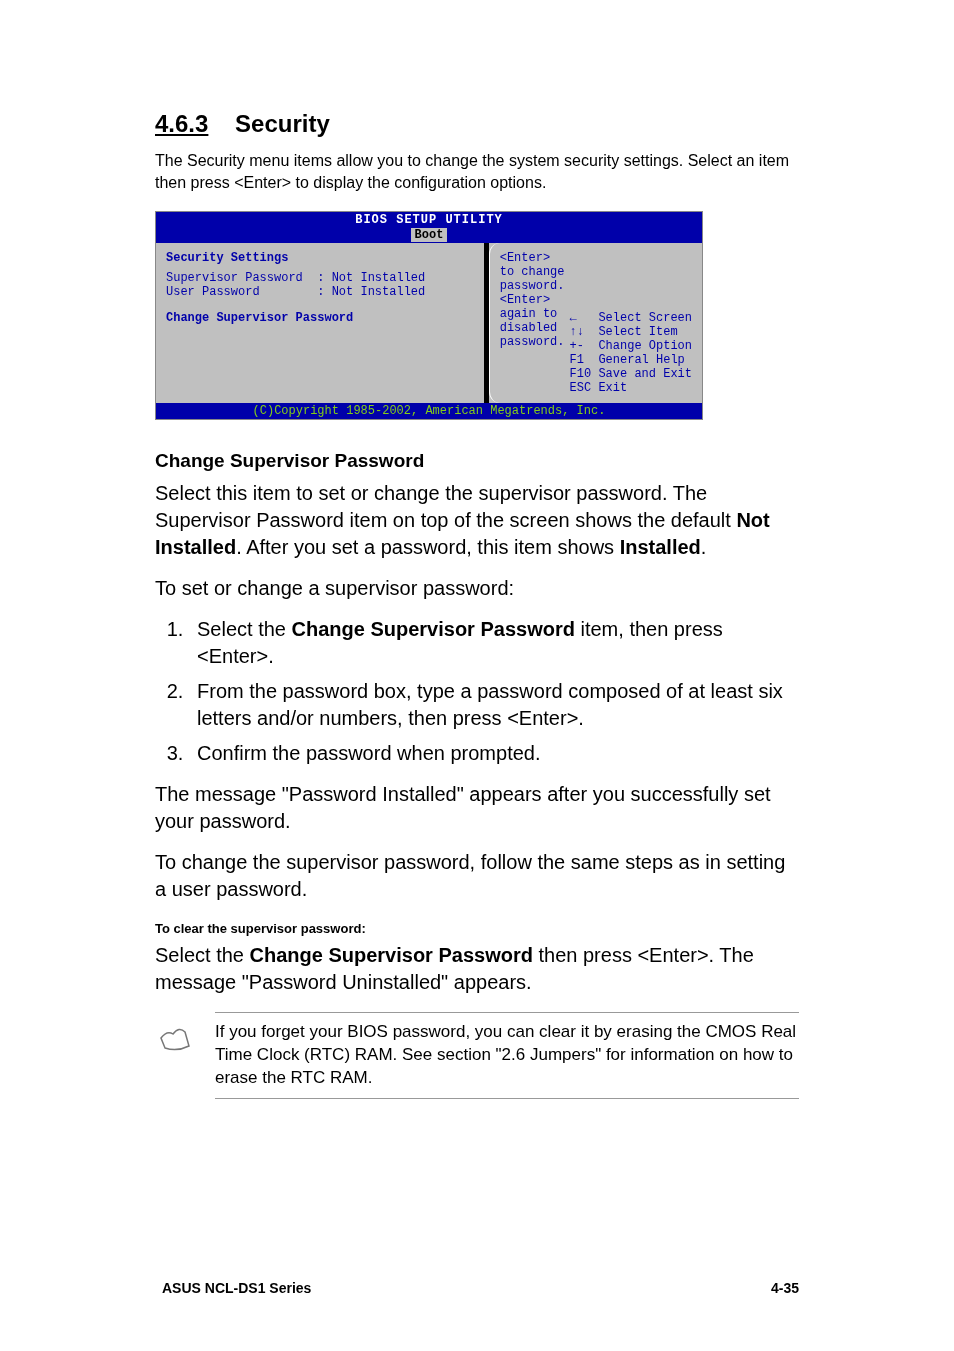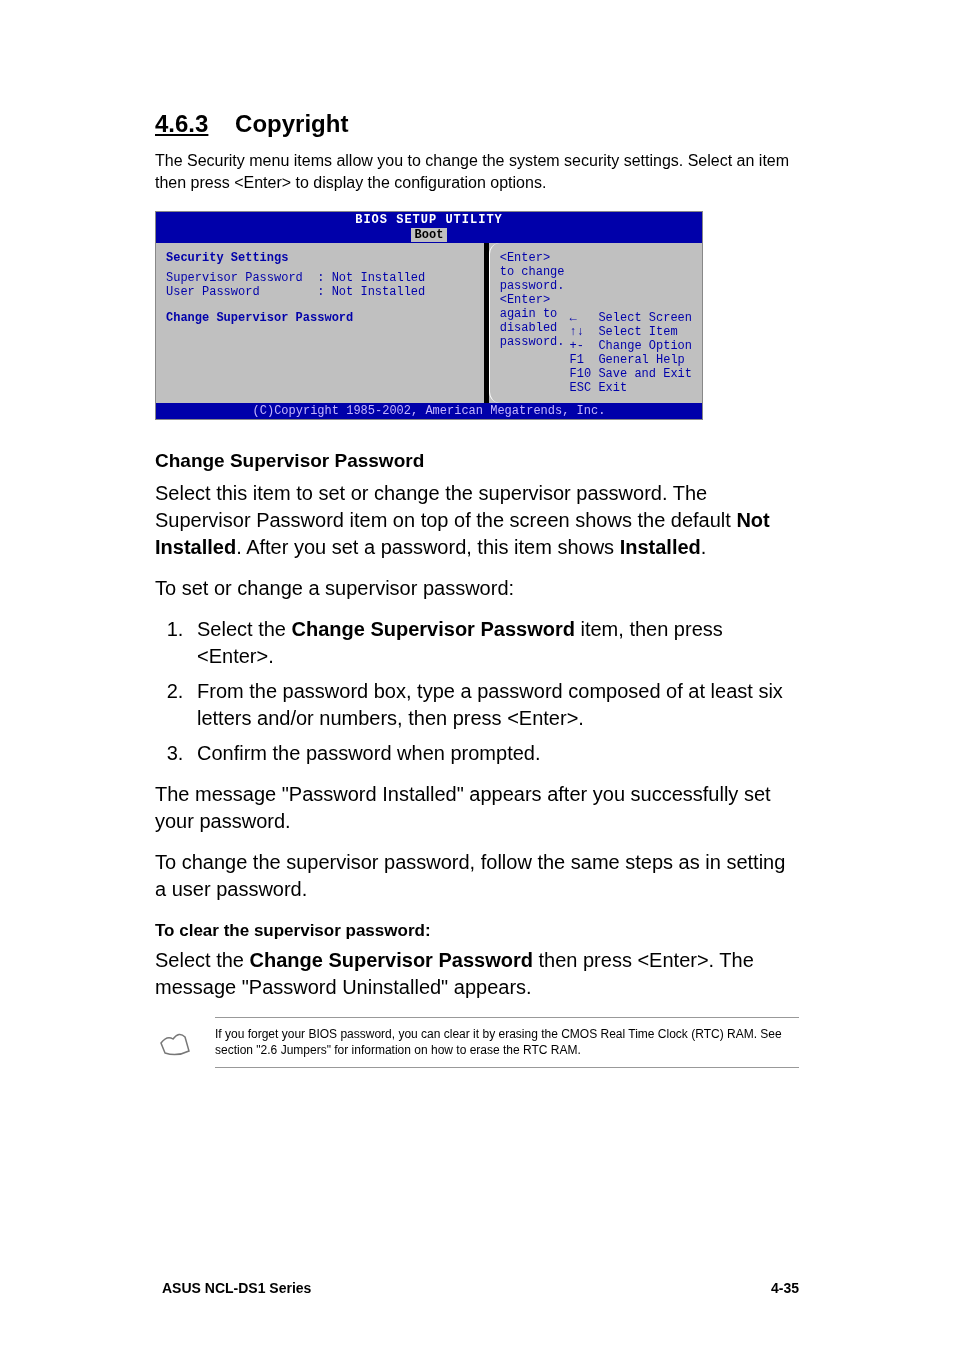--- a/index.html
+++ b/index.html
@@ -69,21 +69,21 @@
       display: flex;
       flex-direction: row;
       border-left: 1px solid #fff;
       border-radius: 11px;
     }
     .bios-help { white-space: pre-line; }
     .bios-keys { margin-top: 60px; }
     .bios-keyrow { white-space: pre; }
     .bios-footer {
       background: #0000aa;
-      color: #c4b5fd;
+      color: #84cc16;
       text-align: center;
       padding: 1px 1px;
     }
     
     .sub-heading {
       font-size: 19px;
       font-weight: bold;
       margin-bottom: 8px;
     }
     .para {
@@ -96,61 +96,61 @@
       margin-left: 34px;
       margin-bottom: 14px;
     }
     ol li {
       font-size: 20px;
       line-height: 1.35;
       margin-bottom: 8px;
       padding-left: 8px;
     }
     .sub-heading2 {
-      font-size: 17px;
+      font-size: 13px;
       font-weight: bold;
       margin-bottom: 6px;
       margin-top: 18px;
     }
     .note-box {
       display: flex;
       align-items: flex-start;
       margin-top: 16px;
     }
     .note-icon {
       width: 42px;
       flex-shrink: 0;
       padding-top: 4px;
     }
     .note-text {
       flex: 1;
       border-top: 1px solid #999;
       border-bottom: 1px solid #999;
       padding: 8px 0;
-      font-size: 12px;
+      font-size: 17px;
       line-height: 1.35;
       margin-left: 18px;
     }
     .page-footer {
       position: absolute;
       bottom: 55px;
       left: 162px;
       right: 155px;
       display: flex;
       justify-content: space-between;
       font-size: 14px;
       font-weight: bold;
     }
   </style>
 </head>
 <body>
 
 <h1 class="section-heading">
   <span class="section-number">4.6.3</span>
-  <span>Copyright</span>
+  <span>Security</span>
 </h1>
 
 <p class="intro-text">The Security menu items allow you to change the system security settings. Select an item then press &lt;Enter&gt; to display the configuration options.</p>
 
 <div class="bios-panel">
   <div class="bios-titlebar">BIOS SETUP UTILITY</div>
   <div class="bios-tabbar">
     <span>Boot</span>
   </div>
   <div class="bios-body">

